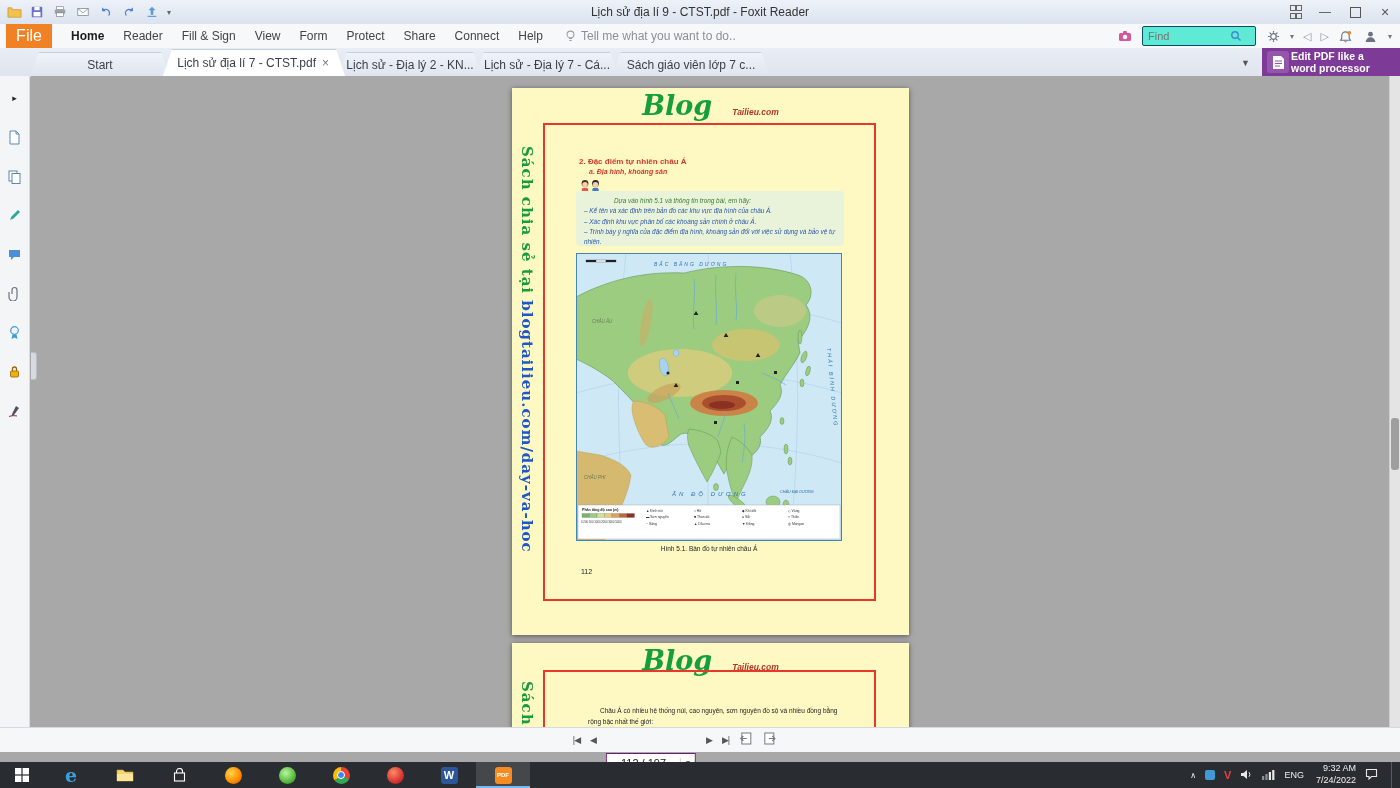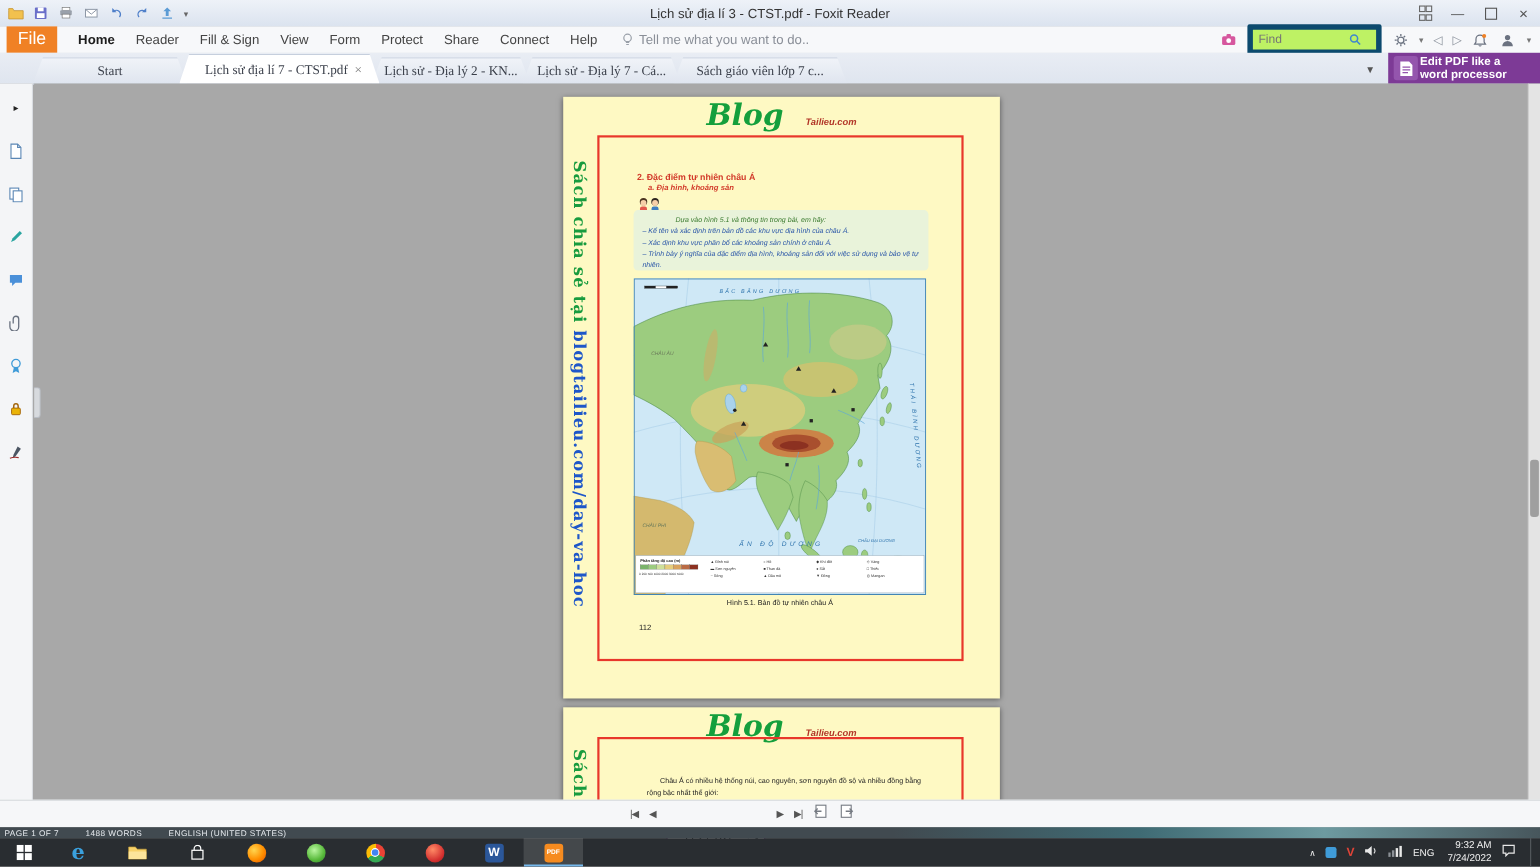--- a/index.html
+++ b/index.html
@@ -17,28 +17,28 @@
   .gridic{display:grid;grid-template-columns:4px 4px;grid-gap:2px;}
   .gridic span{width:4px;height:4px;border:1px solid #666;}
 
   
   .ribbonbar{position:absolute;top:24px;left:0;right:0;height:24px;background:#f7f8fa;border-bottom:1px solid #e4e7ec;display:flex;align-items:center;}
   .file-tab{width:46px;height:24px;background:#f08125;color:#fff;font-size:16px;display:flex;align-items:center;justify-content:center;margin-left:6px;}
   .rtab{font-size:12px;color:#444;margin-left:19px;white-space:nowrap;}
   .rtab.active{font-weight:bold;color:#1d1d1d;}
   .tellme{display:flex;align-items:center;gap:5px;margin-left:22px;color:#8a8f98;font-size:12px;}
   .rright{margin-left:auto;display:flex;align-items:center;gap:9px;padding-right:8px;}
-  .findbox{display:flex;align-items:center;width:106px;height:18px;background:#bef264;border:5px solid #0c4a6e;border-radius:2px;padding:0 3px;}
+  .findbox{display:flex;align-items:center;width:106px;height:18px;background:#5eead4;border:1px solid #0c4a6e;border-radius:2px;padding:0 3px;}
   .findbox input{border:none;outline:none;width:80px;font-size:11px;color:#555;background:transparent;font-family:"Liberation Sans",sans-serif;}
   .navarrow{font-size:11px;color:#8b929c;}
   .smallcaret{font-size:8px;color:#777;}
 
   
   .tabbar{position:absolute;top:48px;left:0;right:0;height:28px;background:linear-gradient(#e9edf4,#dfe5ef);border-bottom:1px solid #cfd6e2;}
-  .dtabs{position:absolute;left:30px;bottom:0;display:flex;align-items:flex-end;font-family:Liberation Serif, serif;}
+  .dtabs{position:absolute;left:30px;bottom:0;display:flex;align-items:flex-end;}
   .dtab{height:23px;display:flex;align-items:center;justify-content:center;gap:6px;font-size:12px;color:#3a3f4a;background:linear-gradient(#f0f3f8,#dfe5ef);clip-path:polygon(9px 0,calc(100% - 9px) 0,100% 100%,0 100%);padding:0 16px;margin-right:-7px;border-top:1px solid #c6cfdd;white-space:nowrap;overflow:hidden;}
   .dtab.active{background:#fff;height:26px;z-index:2;justify-content:flex-end;}
   .closex{font-size:12px;color:#777;}
   .tab-caret{position:absolute;right:150px;top:10px;font-size:9px;color:#555;}
   .promo{position:absolute;right:0;top:0;width:138px;height:28px;background:#7d3a96;display:flex;align-items:center;gap:2px;padding-left:5px;box-sizing:border-box;color:#fff;}
   .promo-ic{width:22px;height:22px;background:#9455ad;border-radius:3px;display:flex;align-items:center;justify-content:center;}
   .promo-text{font-size:10.5px;font-weight:bold;line-height:1.15;}
 
   
   .sidebar{position:absolute;left:0;top:76px;width:30px;bottom:60px;background:#f4f5f7;border-right:1px solid #d9dce1;display:flex;flex-direction:column;align-items:center;padding-top:14px;gap:23px;box-sizing:border-box;}
@@ -152,21 +152,21 @@
           </svg>
         </span>
       <span class="tb-ic">
           <svg width="14" height="14" viewBox="0 0 16 16">
             <path d="M8 2l4 4H9.5v5h-3V6H4z" fill="#5b9bd5"></path>
             <path d="M3 13h10" stroke="#5b9bd5" stroke-width="1.3"></path>
           </svg>
         </span>
       <span style="font-size:8px;color:#666;">▾</span>
     </div>
-    <div class="win-title">Lịch sử địa lí 3 - CTST.pdf - Foxit Reader</div>
+    <div class="win-title">Lịch sử địa lí 9 - CTST.pdf - Foxit Reader</div>
     <div class="wincontrols">
       <span class="wc">
           <span class="gridic">
             <span></span>
             <span></span>
             <span></span>
             <span></span>
           </span>
         </span>
       <span class="wc">—</span>
@@ -489,25 +489,20 @@
             <rect x="3" y="1" width="9" height="11" fill="#fff" stroke="#767b83"></rect>
             <path d="M8 6.5H2M4.5 4L2 6.5 4.5 9" fill="none" stroke="#767b83" stroke-width="1.2"></path>
           </svg></span>
       <span><svg width="14" height="13" viewBox="0 0 14 13">
             <rect x="2" y="1" width="9" height="11" fill="#fff" stroke="#767b83"></rect>
             <path d="M6 6.5h6M9.5 4L12 6.5 9.5 9" fill="none" stroke="#767b83" stroke-width="1.2"></path>
           </svg></span>
     </div>
   </div>
 
-  <div class="wstatus">
-    <span>PAGE 1 OF 7</span>
-    <span>1488 WORDS</span>
-    <span>ENGLISH (UNITED STATES)</span>
-  </div>
 
   <div class="taskbar">
     <span class="tile">
       <svg width="14" height="14" viewBox="0 0 14 14">
           <rect x="0" y="0" width="6.4" height="6.4" fill="#fff"></rect>
           <rect x="7.6" y="0" width="6.4" height="6.4" fill="#fff"></rect>
           <rect x="0" y="7.6" width="6.4" height="6.4" fill="#fff"></rect>
           <rect x="7.6" y="7.6" width="6.4" height="6.4" fill="#fff"></rect>
         </svg>
     </span>

